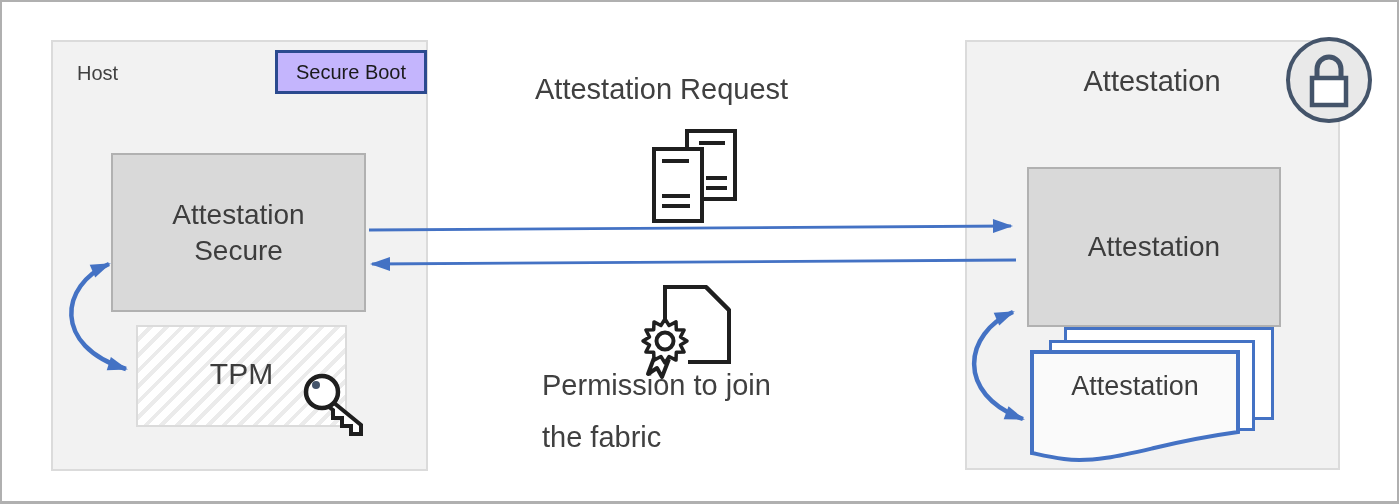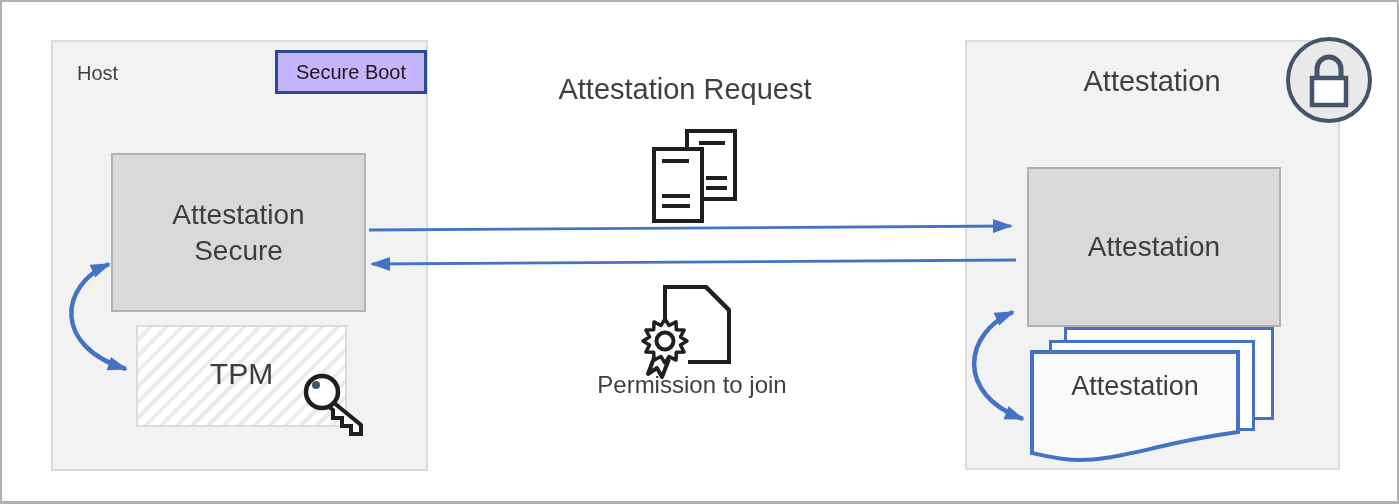--- a/index.html
+++ b/index.html
@@ -24,23 +24,23 @@
     border:3px solid var(--secure-boot-border);display:flex;align-items:center;justify-content:center;
     font-size:20px;color:var(--text-black)}
   .box{position:absolute;display:flex;flex-direction:column;align-items:center;justify-content:center;
     color:#3D3D3D;text-align:center}
   .graybox{background:var(--box-fill);border:2px solid var(--box-border)}
   .client-box{left:58px;top:111px;width:255px;height:159px;font-size:28px;line-height:36px}
   .service-box{left:60px;top:125px;width:254px;height:160px;font-size:28px;line-height:36px}
   .tpm-box{left:83px;top:283px;width:211px;height:102px;font-size:30px;padding-bottom:4px;
     border:2px solid var(--container-border);
     background:repeating-linear-gradient(135deg,#ffffff 0 7px,var(--hatch-stripe) 7px 11px)}
-  .mid-label{position:absolute;text-align:center;color:var(--text-dark)}
+  .mid-label{position:absolute;text-align:left;color:var(--text-dark)}
   .request-label{left:533px;top:70px;width:300px;font-size:29px;line-height:34px}
-  .permission-label{left:540px;top:357px;width:300px;font-size:24px;line-height:52px}
+  .permission-label{left:540px;top:357px;width:300px;font-size:29px;line-height:52px}
   .permission-label span{display:block}
   .arrows{position:absolute;left:0;top:0;width:1399px;height:504px;pointer-events:none;z-index:6}
   .arrow{fill:none;stroke:var(--arrow-blue)}
   .arrow.thin{stroke-width:2.8}
   .arrow.thick{stroke-width:4.5}
   #ah path{fill:var(--arrow-blue);stroke:none}
   .icon{position:absolute;z-index:7}
   .docs-icon{left:648px;top:127px}
   .cert-icon{left:634px;top:282px}
   .key-icon{left:296px;top:368px}
@@ -87,20 +87,21 @@
   <svg class="icon pdoc-front" width="212" height="118" viewBox="0 0 212 118">
     <path d="M3 3 H209 V83 C180 87 150 93 125 99 C95 106 62 114 35 110 C20 108 8 105 3 104 Z" fill="var(--policy-fill)" stroke="var(--arrow-blue)" stroke-width="4"></path>
   </svg>
   <div class="policy-label">
     <span>Attestation</span>
   </div>
 
   <div class="mid-label request-label">Attestation Request</div>
   <div class="mid-label permission-label">
     <span>Permission to join</span>
+    <span>the fabric</span>
   </div>
 
   <svg class="arrows" viewBox="0 0 1399 504">
     <defs>
       <marker id="ah" viewBox="0 0 22 16" refX="19" refY="8" markerWidth="22" markerHeight="16" markerUnits="userSpaceOnUse" orient="auto-start-reverse">
         <path d="M1 1 L21 8 L1 15 Z"></path>
       </marker>
     </defs>
     <path class="arrow thin" d="M367 228 L1009 224" marker-end="url(#ah)"></path>
     <path class="arrow thin" d="M1014 258 L370 262" marker-end="url(#ah)"></path>

